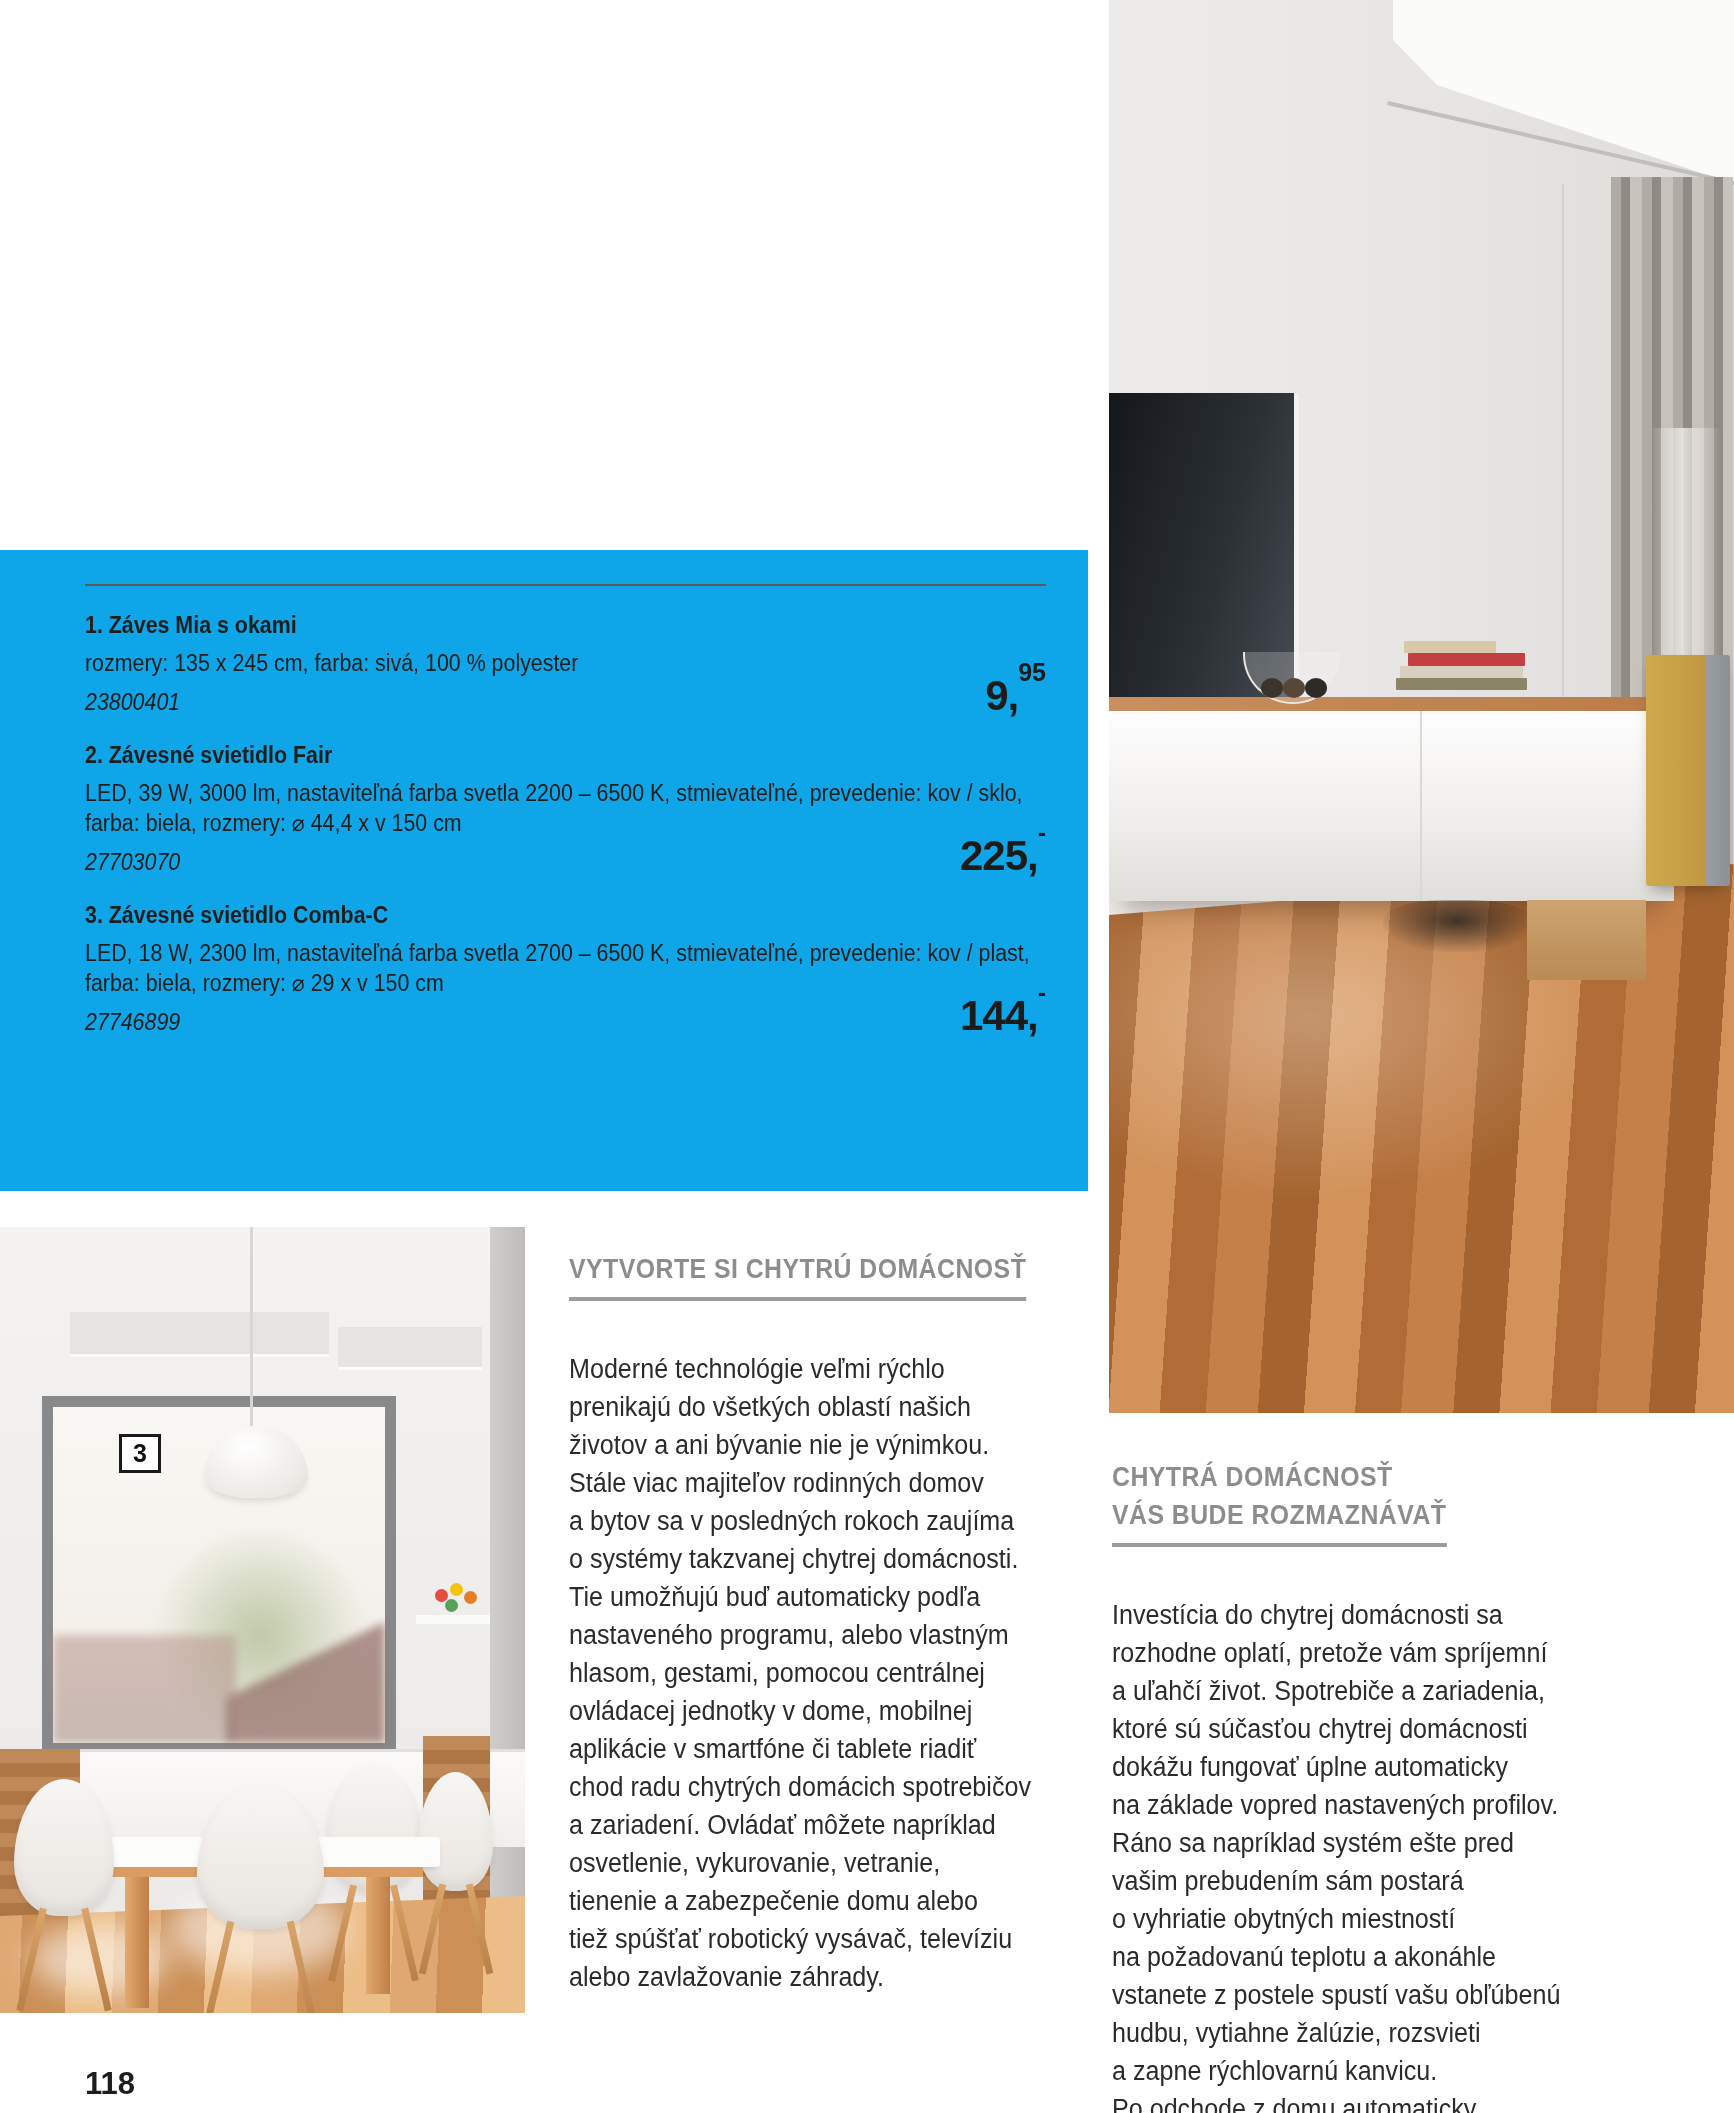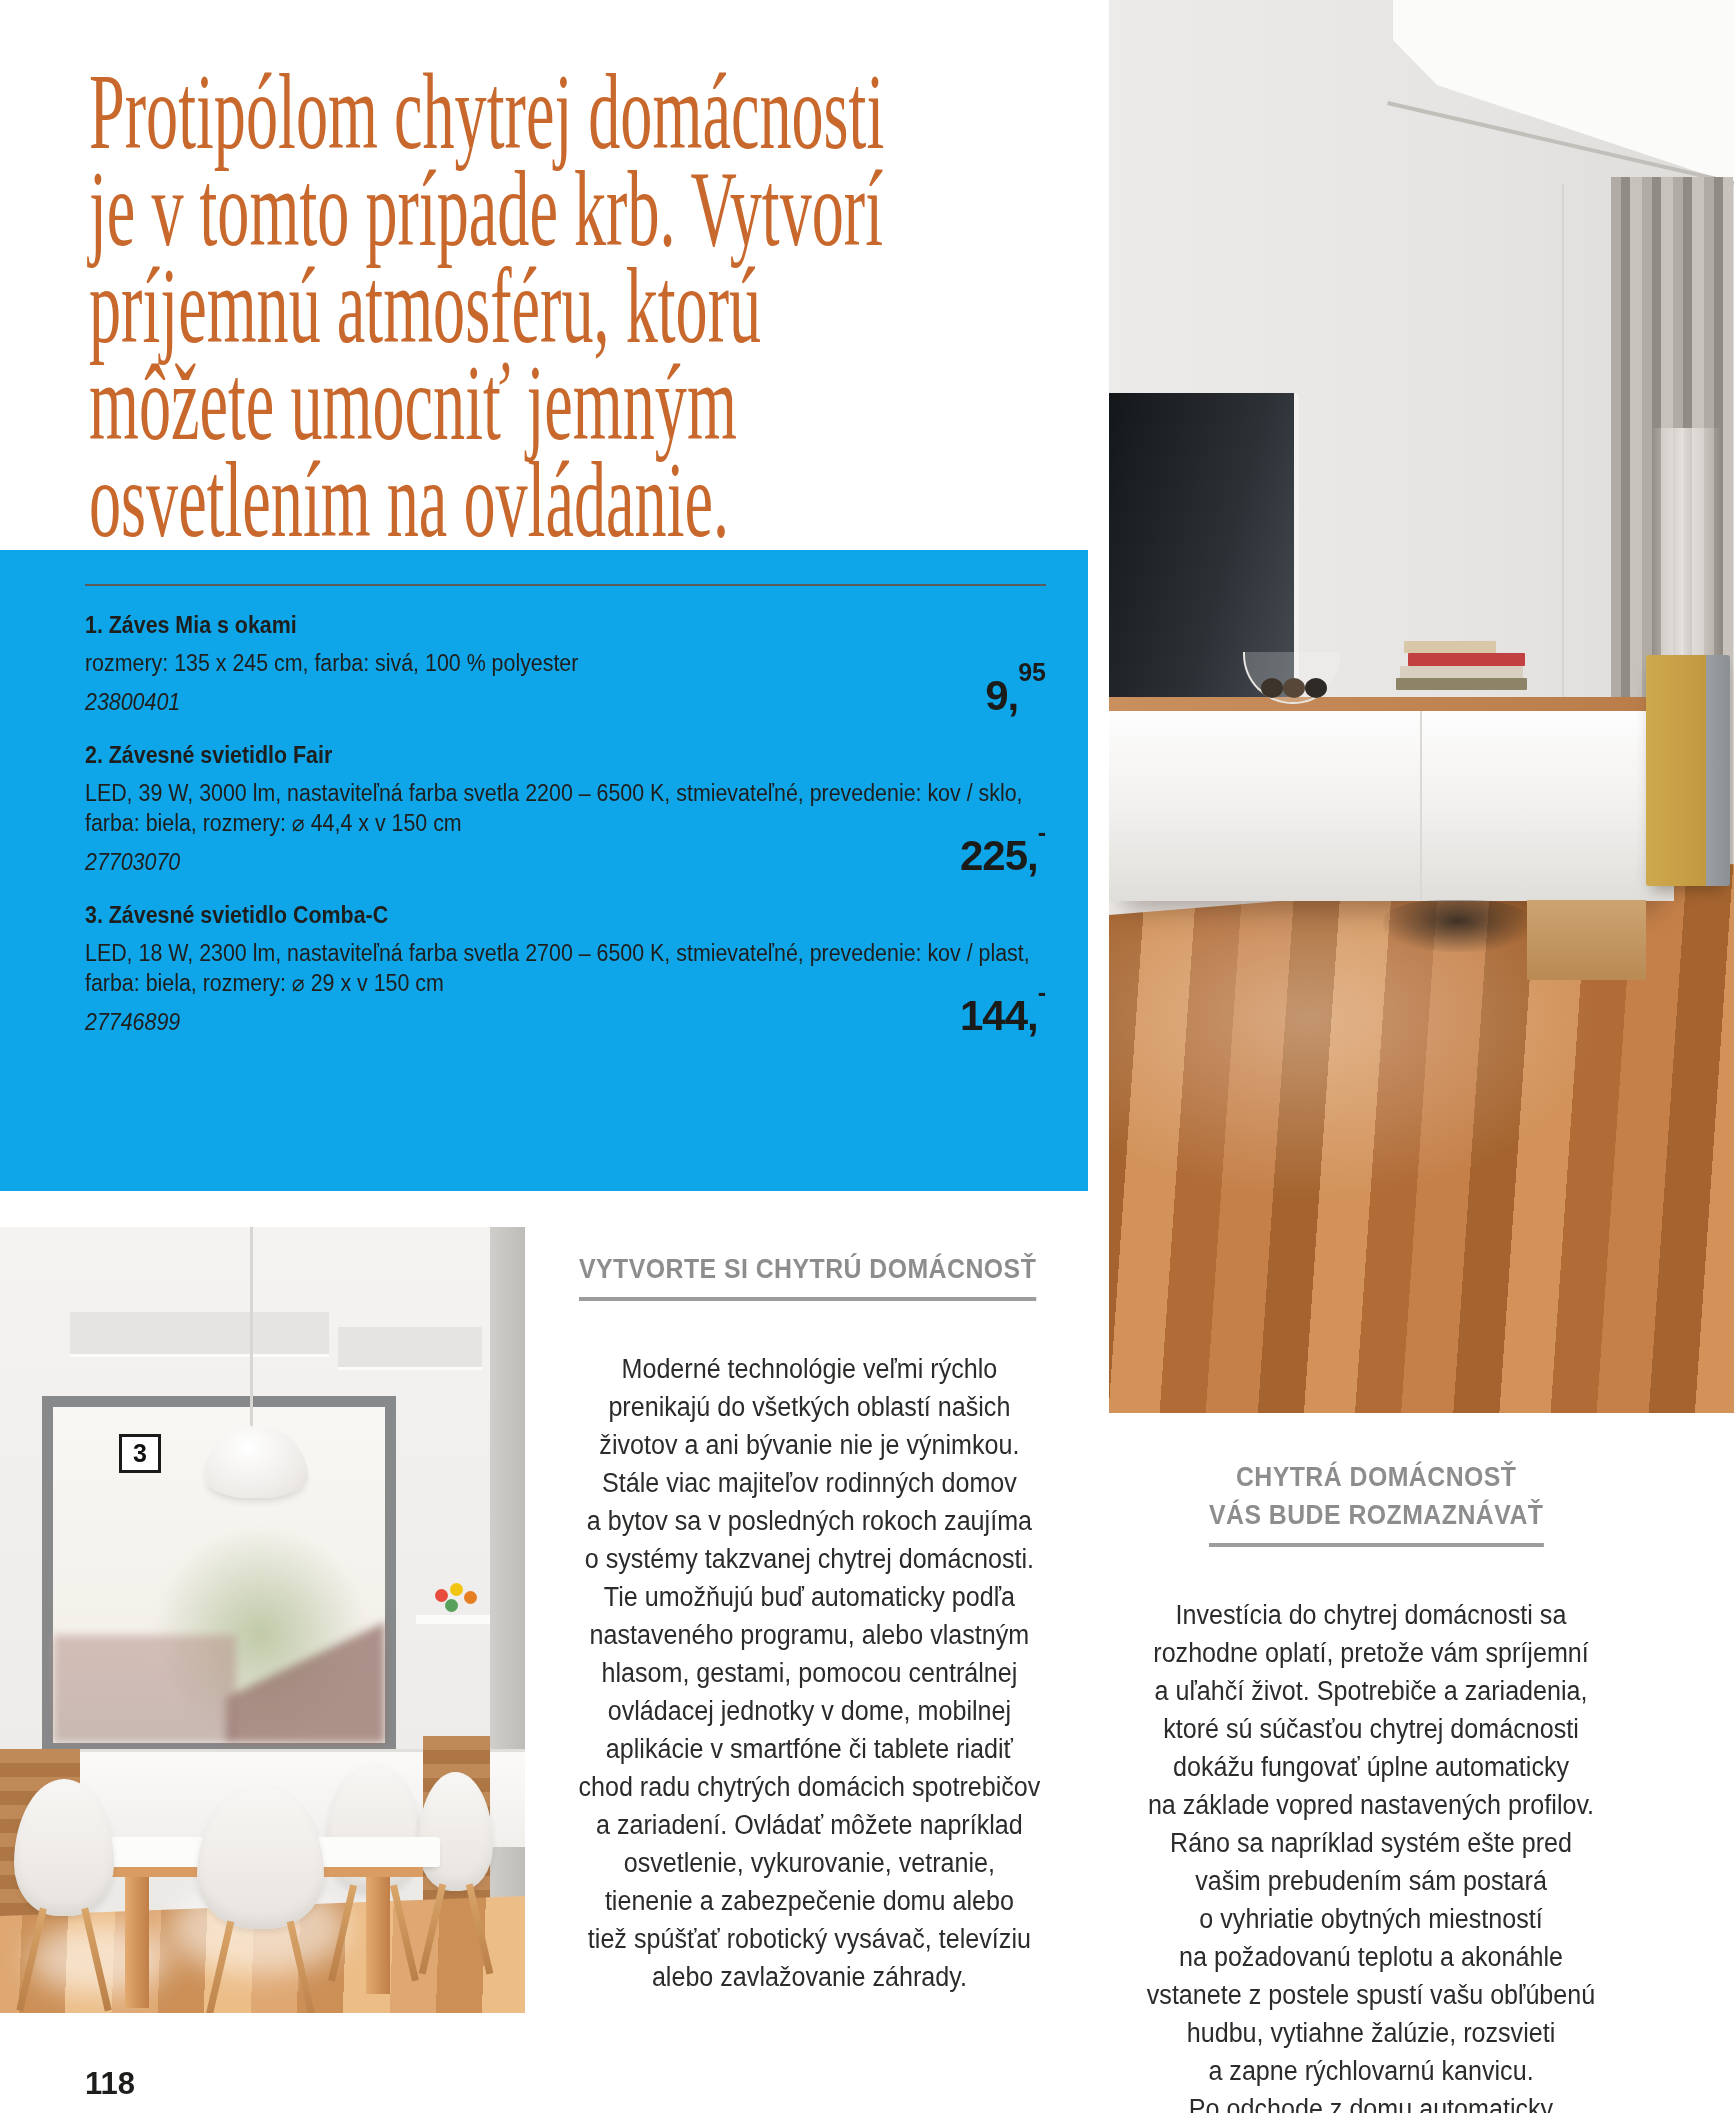--- a/index.html
+++ b/index.html
@@ -17,21 +17,21 @@
   .panel-rule{height:2px;background:#5b5b5b;margin-bottom:26px;}
   .product{position:relative;margin-bottom:26px;}
   .ptext{transform:scaleX(.93);transform-origin:0 0;}
   .pname{margin:0 0 9px 0;font-size:23px;font-weight:700;color:#1e1e1c;white-space:nowrap;}
   .pdesc>div{font-size:23px;line-height:30px;color:#1e1e1c;white-space:nowrap;}
   .psku{font-size:23px;font-style:italic;color:#1e1e1c;margin-top:11px;white-space:nowrap;}
   .pprice{position:absolute;right:0;bottom:-4px;font-size:42px;font-weight:700;color:#1b1b19;letter-spacing:-1px;}
   .pprice sup{font-size:25px;position:relative;top:-0.55em;letter-spacing:0;}
 
   
-  .col{position:absolute;text-align:center;}
+  .col{position:absolute;}
   .col-mid{left:569px;top:1228px;width:517px;}
   .col-right{left:1112px;top:1436px;width:557px;}
   .sec-head{display:inline-block;transform:scaleX(.92);transform-origin:0 0;
             border-bottom:4px solid #9c9c9c;padding-bottom:9px;
             color:#8d8d8d;font-size:27px;font-weight:700;letter-spacing:0.5px;line-height:38px;}
   .sec-head>div{white-space:nowrap;}
   .sec-body{margin-top:26px;font-size:27px;line-height:38px;color:#2b2b29;
             transform:scaleX(.93);transform-origin:0 0;}
   .sec-body>div{white-space:nowrap;}
 
@@ -122,27 +122,20 @@
   .chair-leg{position:absolute;top:56%;width:7px;height:46%;
       background:linear-gradient(#d9a569,#b97f48);}
   .chair-leg.ll{left:14%;transform:rotate(13deg);}
   .chair-leg.lr{right:14%;transform:rotate(-13deg);}
 </style>
 </head>
 <body>
 
 <div class="page">
 
-  <div class="headline">
-      <div>Protipólom chytrej domácnosti</div>
-      <div>je v tomto prípade krb. Vytvorí</div>
-      <div>príjemnú atmosféru, ktorú</div>
-      <div>môžete umocniť jemným</div>
-      <div>osvetlením na ovládanie.</div>
-    </div>
 
   <section class="product-panel">
     <div class="panel-rule"></div>
 
     <article class="product">
       <div class="ptext">
         <h3 class="pname">1. Záves Mia s okami</h3>
         <div class="pdesc">
             <div>rozmery: 135 x 245 cm, farba: sivá, 100 % polyester</div>
           </div>

